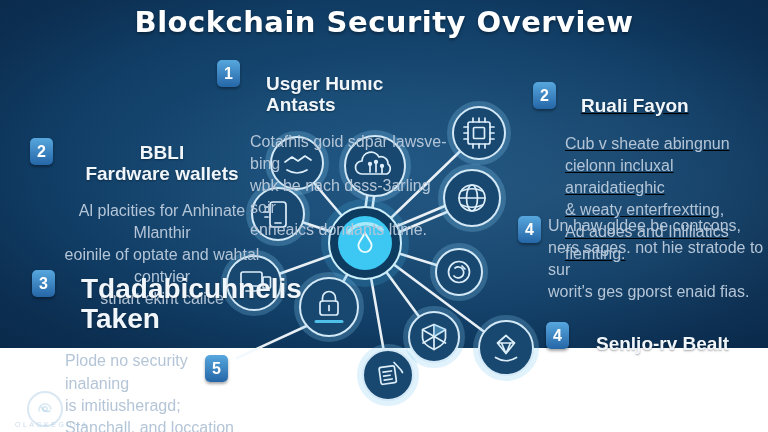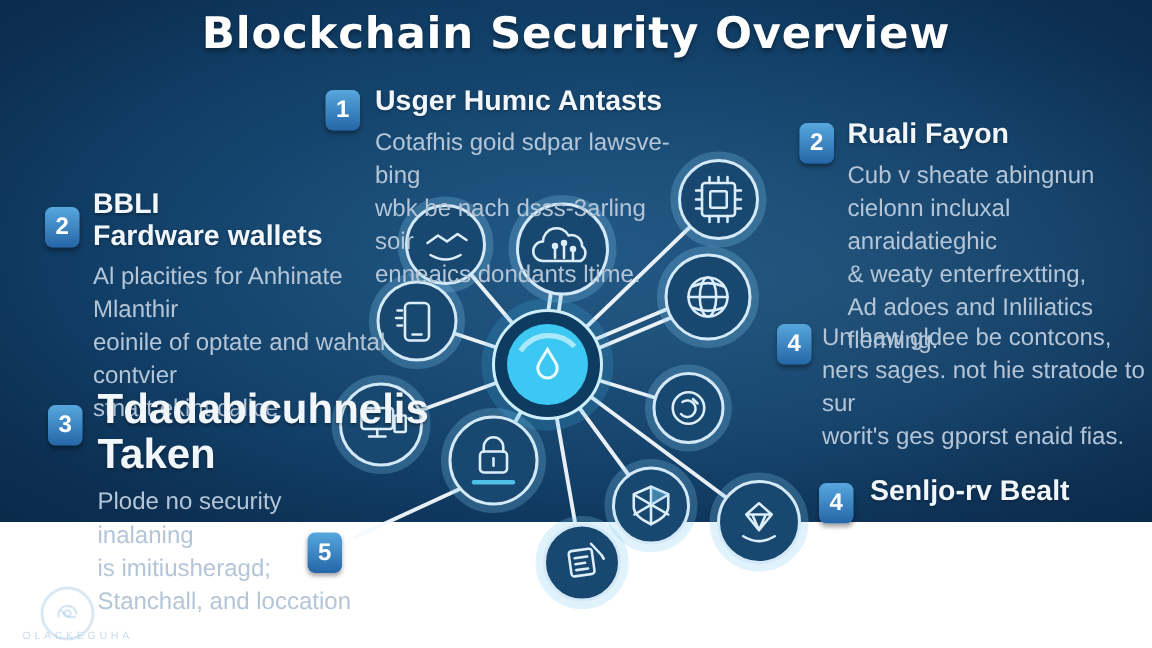--- a/index.html
+++ b/index.html
@@ -9,28 +9,28 @@
   .canvas::after{content:"";position:absolute;inset:0;pointer-events:none;
     background:radial-gradient(ellipse at 72% 55%, rgba(130,160,185,0.10), transparent 60%);}
   .title{position:absolute;top:5px;left:0;right:0;text-align:center;color:#ffffff;
     font-family:"DejaVu Sans","Liberation Sans",sans-serif;font-weight:bold;font-size:29px;
     letter-spacing:0.5px;text-shadow:0 2px 3px rgba(0,0,0,0.35);z-index:3;}
   .section{position:absolute;z-index:3;}
   .badge{position:absolute;left:0;width:23px;height:27px;border-radius:5px;
     background:linear-gradient(180deg,#57a7de,#2566a7);color:#fff;font-weight:bold;font-size:16px;
     display:flex;align-items:center;justify-content:center;box-shadow:0 2px 3px rgba(0,0,0,0.35);}
   .sec-text{margin-left:33px;}
-  .heading{margin:0;color:#f1f6fb;font-size:19px;font-weight:bold;line-height:1.08;
+  .heading{margin:16px;color:#f1f6fb;font-size:19px;font-weight:bold;line-height:1.08;
     white-space:pre-line;text-shadow:0 1px 2px rgba(0,0,0,0.35);}
   .body{margin:6px 0 0;color:#b4c5d7;font-size:16px;line-height:1.38;white-space:pre-line;}
   .s-top{left:217px;top:58px;width:240px;}        .s-top .badge{top:2px;}
-  .s-left-upper{left:30px;top:127px;width:232px;} .s-left-upper .badge{top:11px;} .s-left-upper .sec-text{margin-left:32px;}
+  .s-left-upper{left:30px;top:127px;width:232px;} .s-left-upper .badge{top:11px;} .s-left-upper .sec-text{margin-left:32px;text-align:center;}
   .s-left-lower{left:32px;top:258px;width:222px;} .s-left-lower .badge{top:12px;} .s-left-lower .heading{font-size:28px;}
   .s-bottom{left:205px;top:352px;width:232px;}    .s-bottom .badge{top:3px;} .s-bottom .heading{font-size:20px;} .s-bottom .sec-text{margin-left:35px;}
-  .s-right-upper{left:533px;top:80px;width:228px;}  .s-right-upper .badge{top:2px;} .s-right-upper .sec-text{margin-left:32px;}
+  .s-right-upper{left:533px;top:80px;width:228px;}  .s-right-upper .badge{top:2px;} .s-right-upper .sec-text{margin-left:32px;text-decoration:underline;}
   .s-right-middle{left:516px;top:209px;width:248px;}.s-right-middle .badge{top:7px;left:2px;} .s-right-middle .heading{font-size:18px;} .s-right-middle .sec-text{margin-left:32px;}
   .s-right-lower{left:546px;top:318px;width:218px;} .s-right-lower .badge{top:4px;} .s-right-lower .sec-text{margin-left:34px;}
   .diagram{position:absolute;inset:0;z-index:2;}
   .logo-circle{position:absolute;left:27px;top:391px;width:32px;height:32px;border-radius:50%;
     border:2px solid rgba(150,190,220,0.35);z-index:3;display:flex;align-items:center;justify-content:center;}
   .logo-text{position:absolute;left:15px;top:421px;font-size:7px;letter-spacing:2.5px;
     color:rgba(168,198,224,0.62);z-index:3;text-transform:uppercase;}
 </style>
 </head>
 <body>

